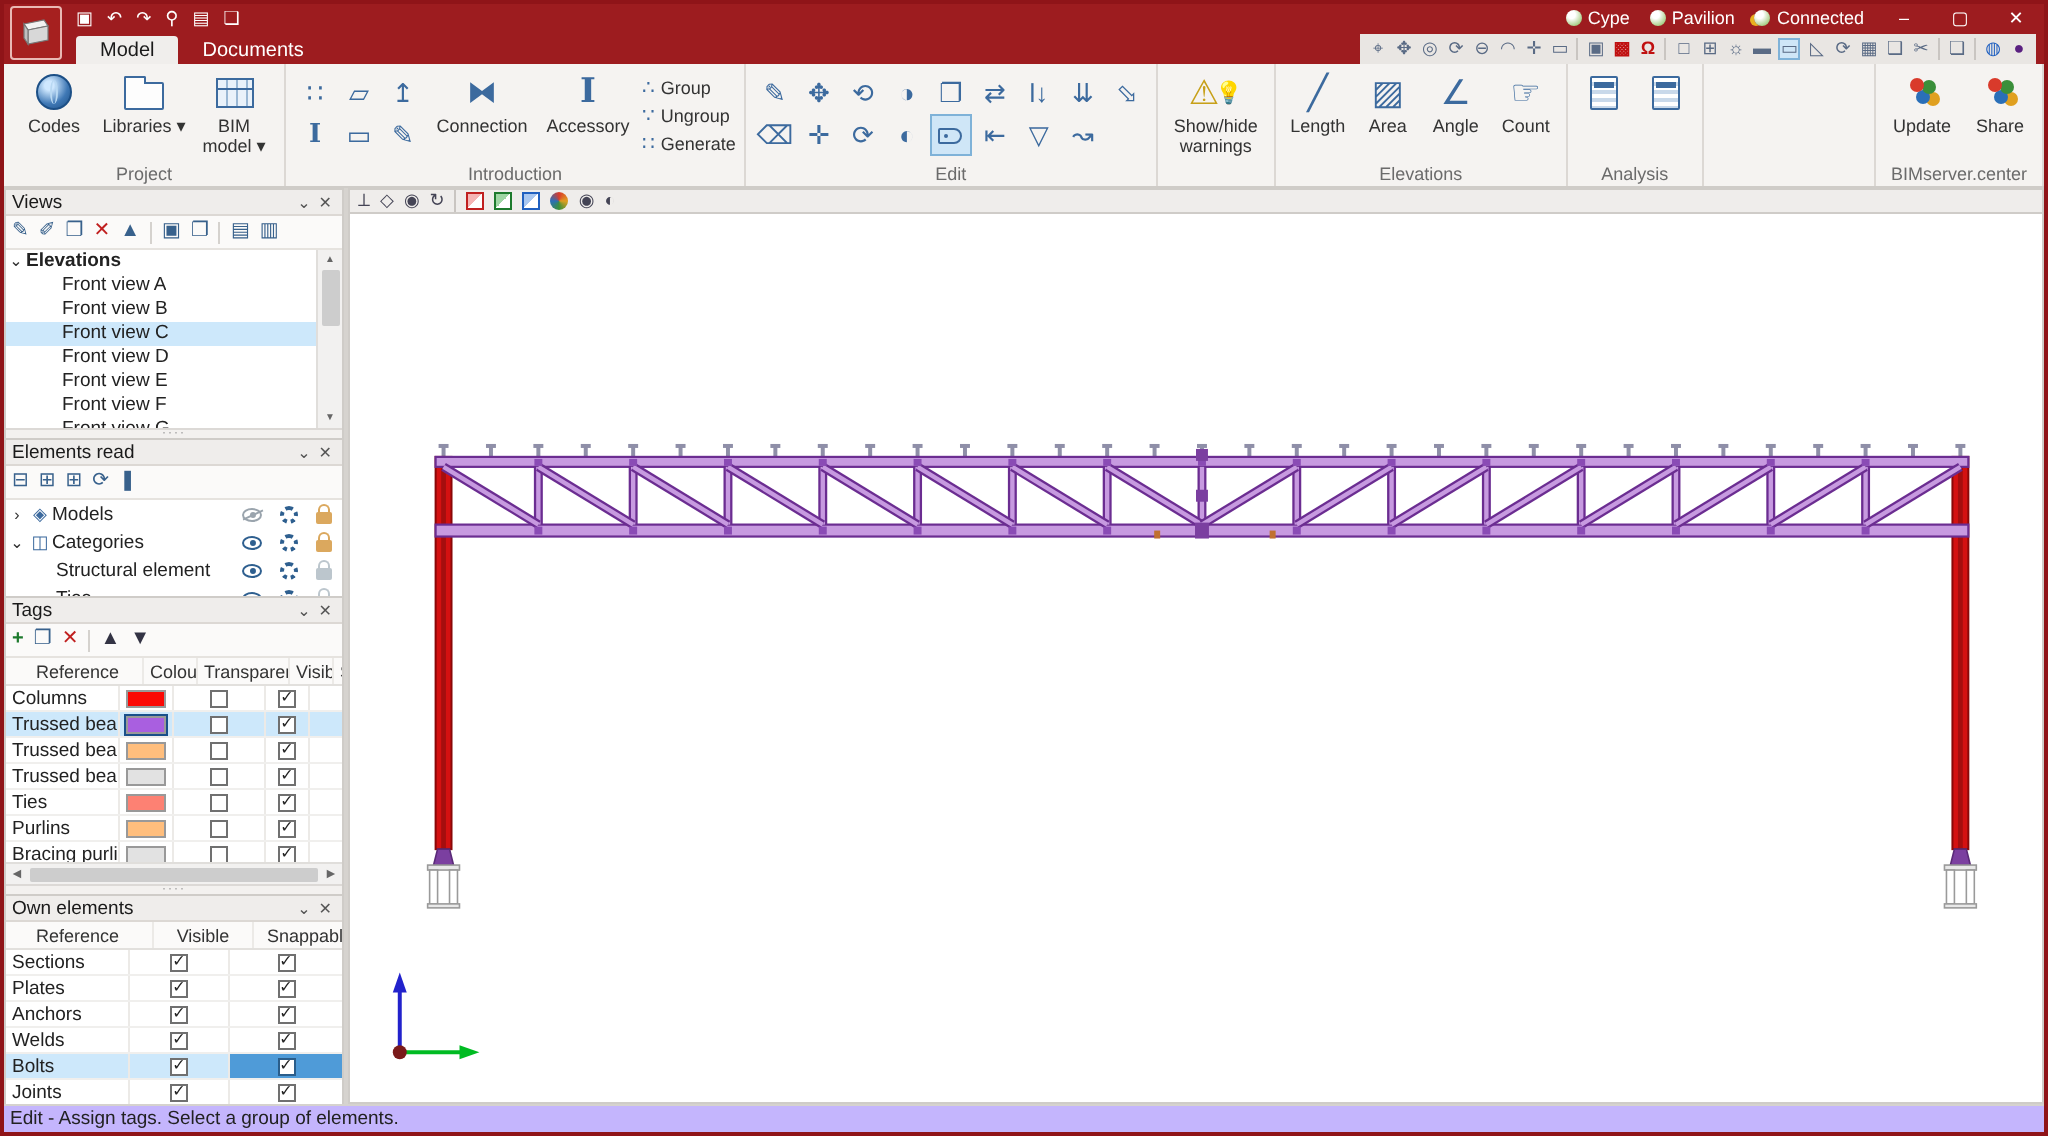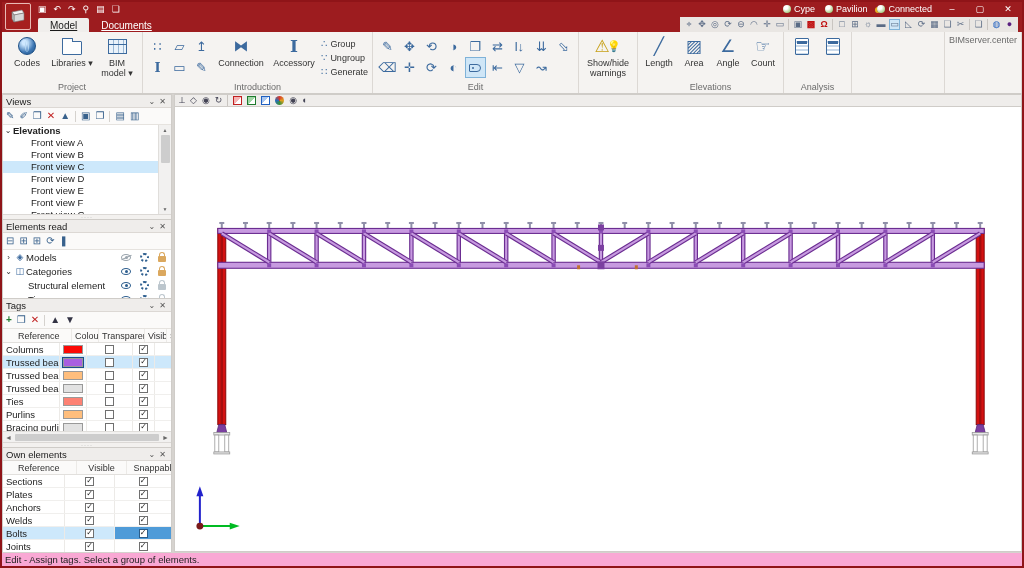--- a/index.html
+++ b/index.html
@@ -15,21 +15,21 @@
   .title-text{position:absolute;left:0;right:0;text-align:center;font-size:9px;pointer-events:none;}
   .account{margin-left:auto;display:flex;gap:10px;align-items:center;font-size:9px;margin-right:6px;z-index:2;}
   .acct-item{display:flex;gap:3px;align-items:center;}
   .ball{width:8px;height:8px;border-radius:50%;background:radial-gradient(circle at 35% 30%,#fff 25%,#7ab648);}
   .ball.dual{box-shadow:-3px 1px 0 -1px #e8b020;}
   .winbtns{display:flex;z-index:2;}
   .winbtn{width:28px;text-align:center;font-size:9px;line-height:14px;}
   
   .tabrow{height:16px;background:#9d1c1f;display:flex;align-items:flex-end;flex:0 0 auto;position:relative;}
   .tabs{margin-left:36px;display:flex;height:100%;align-items:flex-end;}
-  .tab{padding:2px 12px 1px;color:#fff;font-size:10px;text-decoration:underline;}
+  .tab{padding:2px 12px 1px;color:#fff;font-size:10px;}
   .tab.active{background:#f0eeec;color:#1a1a1a;border-radius:2px 2px 0 0;}
   .topstrip{position:absolute;right:4px;top:1px;height:15px;background:#e9e6e3;display:flex;align-items:center;padding:0 4px;gap:4px;}
   .ts-i{font-size:9px;color:#5a6b85;line-height:1;min-width:9px;text-align:center;}
   .ts-i.red{color:#c01010;font-weight:bold;}
   .ts-i.blue{color:#2060c0;}
   .ts-i.purple{color:#5a2080;}
   .ts-i.active{background:#cfe6f7;border:1px solid #7fb2d8;}
   .ts-sep{width:1px;height:11px;background:#c9c5c1;}
   
   .ribbon{height:62px;background:#f5f3f1;border-bottom:1px solid #cfccc8;display:flex;flex:0 0 auto;}
@@ -123,21 +123,21 @@
   .waicons{display:flex;gap:5px;align-items:center;}
   .wai{font-size:9px;color:#445;line-height:1;}
   .wsq{width:9px;height:9px;border:1px solid;display:inline-block;}
   .wsq.red{border-color:#c02020;background:linear-gradient(135deg,#f5b5b5 50%,#fff 50%);}
   .wsq.green{border-color:#1d7a2d;background:linear-gradient(135deg,#9fd6a4 50%,#fff 50%);}
   .wsq.blue{border-color:#2060c0;background:linear-gradient(135deg,#a9c7f0 50%,#fff 50%);}
   .wball{width:9px;height:9px;border-radius:50%;background:conic-gradient(#d93a2b,#e0a020,#3a8f3a,#2a6fb8,#d93a2b);}
   .canvas{flex:1;background:#fff;border:1px solid #cfccc8;border-top:none;position:relative;overflow:hidden;}
   canvas, svg{display:block;}
   
-  .statusbar{height:14px;background:#f9a8d4;border-top:1px solid #d5d2ce;display:flex;align-items:center;padding:0 3px;font-size:9.5px;flex:0 0 auto;}
+  .statusbar{height:14px;background:#c4b5fd;border-top:1px solid #d5d2ce;display:flex;align-items:center;padding:0 3px;font-size:9.5px;flex:0 0 auto;}
 </style>
 </head>
 <body>
 
 <div class="window">
 
   <div class="titlebar">
     <div class="appicon">
       <svg width="18" height="18" viewBox="0 0 18 18">
         <polygon points="3,4 13,2 15,5 5,7" fill="#f2f2f2" stroke="#777" stroke-width="0.6"></polygon>
@@ -343,20 +343,34 @@
               <span class="calcicon"></span>
             </span>
         </div>
       </div>
       <div class="rgl">Analysis</div>
     </div>
 
     <div class="spacer"></div>
 
     <div class="rgroup" style="border-left:1px solid #dcd8d4">
+      <div class="rgc">
+        <div class="bigbtn" style="width:38px">
+          <span class="bicon">
+              <span class="bimlogo"></span>
+            </span>
+          <span>Update</span>
+        </div>
+        <div class="bigbtn" style="width:34px">
+          <span class="bicon">
+              <span class="bimlogo"></span>
+            </span>
+          <span>Share</span>
+        </div>
+      </div>
       <div class="rgl">BIMserver.center</div>
     </div>
   </div>
 
   <div class="main">
     <div class="sidebar">
 
       <div class="panel" style="height:125px">
         <div class="phead">
           <span class="pt">Views</span>

